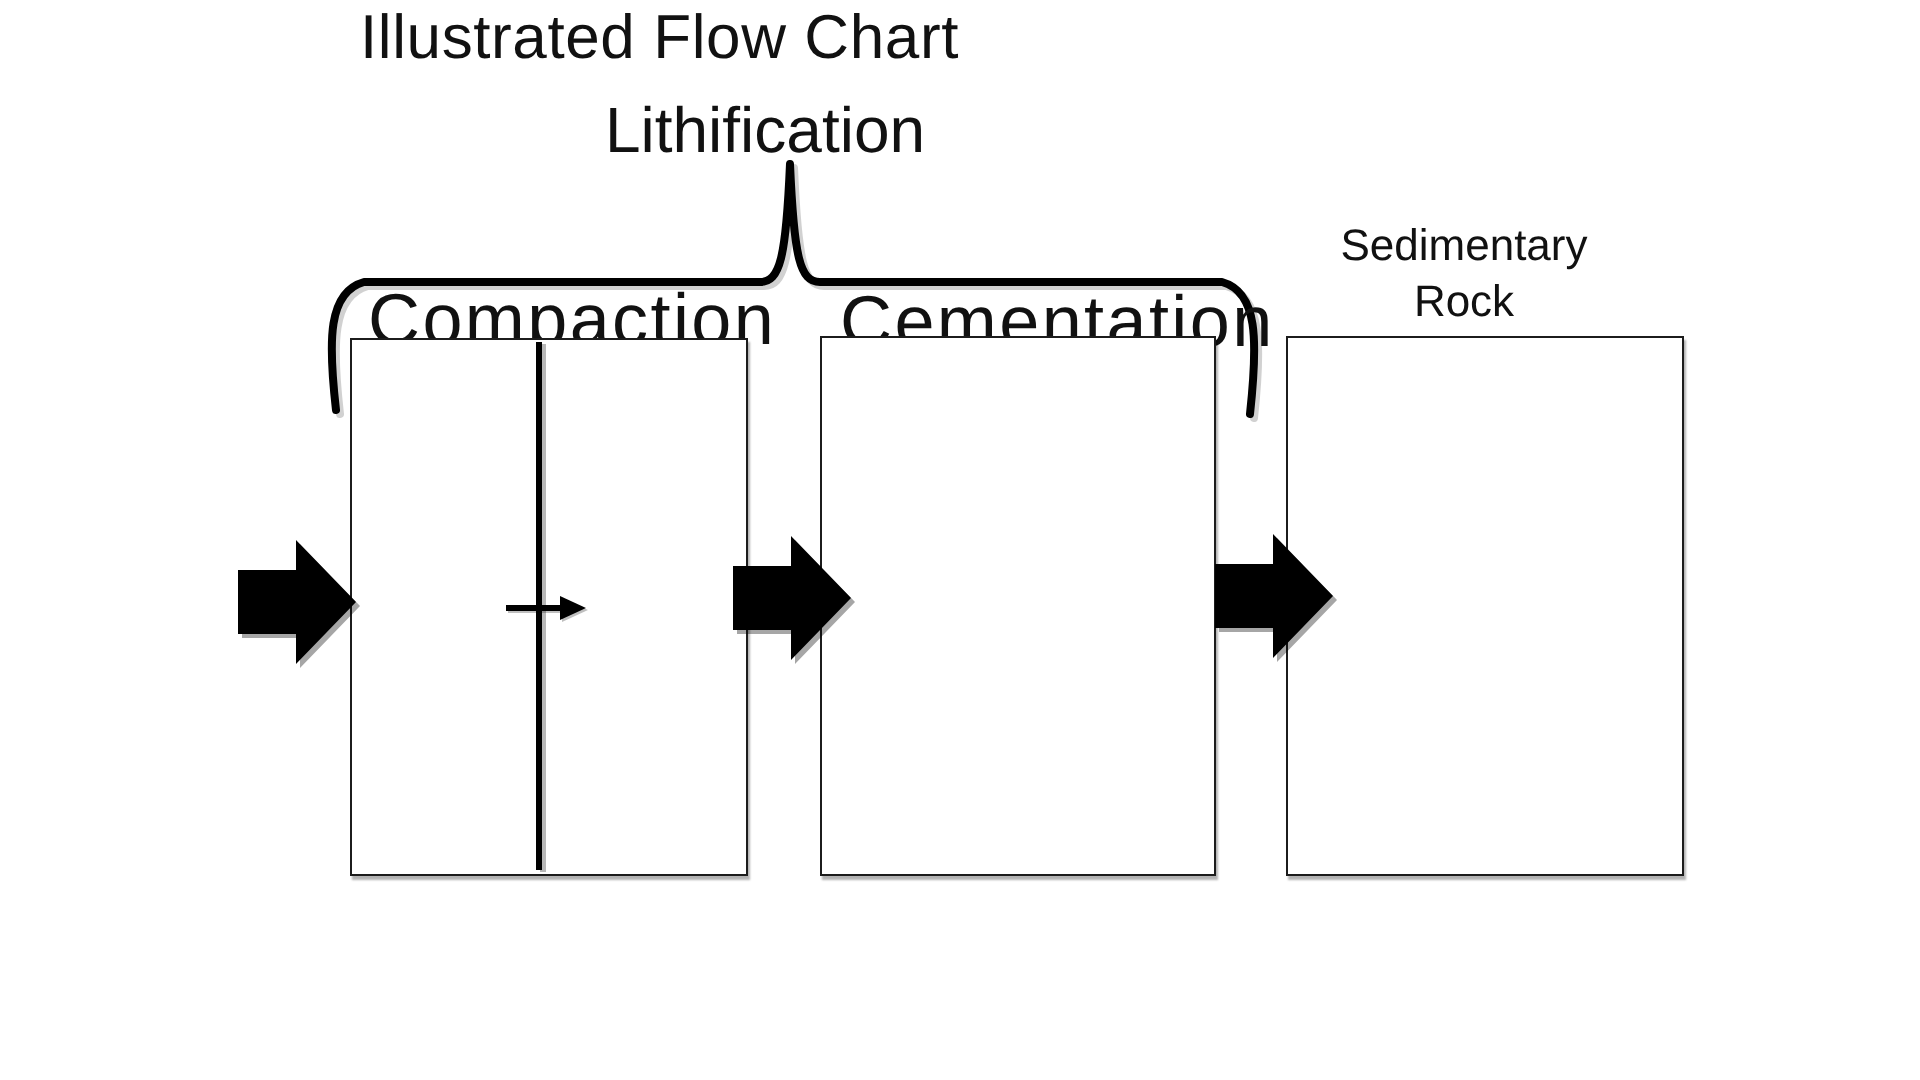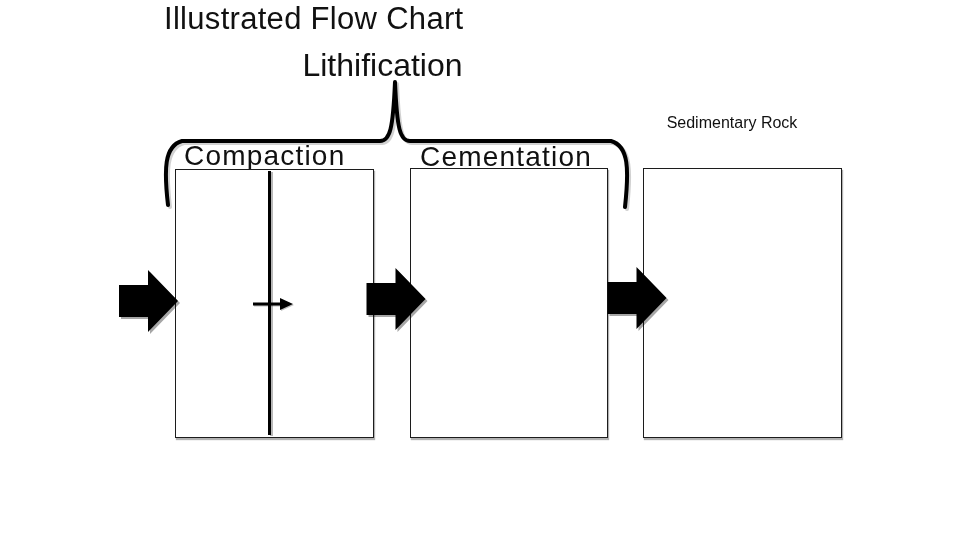--- a/index.html
+++ b/index.html
@@ -6,43 +6,43 @@
   #slide{
     position:relative;
     width:960px;height:540px;
     background:#ffffff;
     overflow:hidden;
     font-family:"Liberation Sans", sans-serif;
     color:#000000;
   }
   .abs{position:absolute;}
   #title{
-    left:164px;top:2px;
+    left:180px;top:2px;
     font-size:31px;
     line-height:1.1;
     color:#111111;
     white-space:nowrap;
     letter-spacing:0.3px;
   }
   #brace-label{
     left:300px;top:49px;width:165px;
     font-size:32px;line-height:1.05;
     text-align:center;color:#111111;
     white-space:nowrap;
   }
   .stage-label{
-    font-size:28px;line-height:1;
+    font-size:36px;line-height:1;
     letter-spacing:1.2px;
     color:#111111;white-space:nowrap;
   }
   #stage-label-0{left:184px;top:142px;}
   #stage-label-1{left:420px;top:143px;}
   #result-label{
     left:646px;top:109px;width:172px;
-    font-size:16px;line-height:28px;
+    font-size:22px;line-height:28px;
     text-align:center;color:#111111;
   }
   .flow-box{
     background:#ffffff;
     border:1.4px solid #1c1c1c;
     box-shadow:1px 2px 1px rgba(0,0,0,0.30);
   }
   #box-compaction{left:175px;top:169px;width:197px;height:267px;}
   #box-cementation{left:410px;top:168px;width:196px;height:268px;}
   #box-sedimentary{left:643px;top:168px;width:197px;height:268px;}

